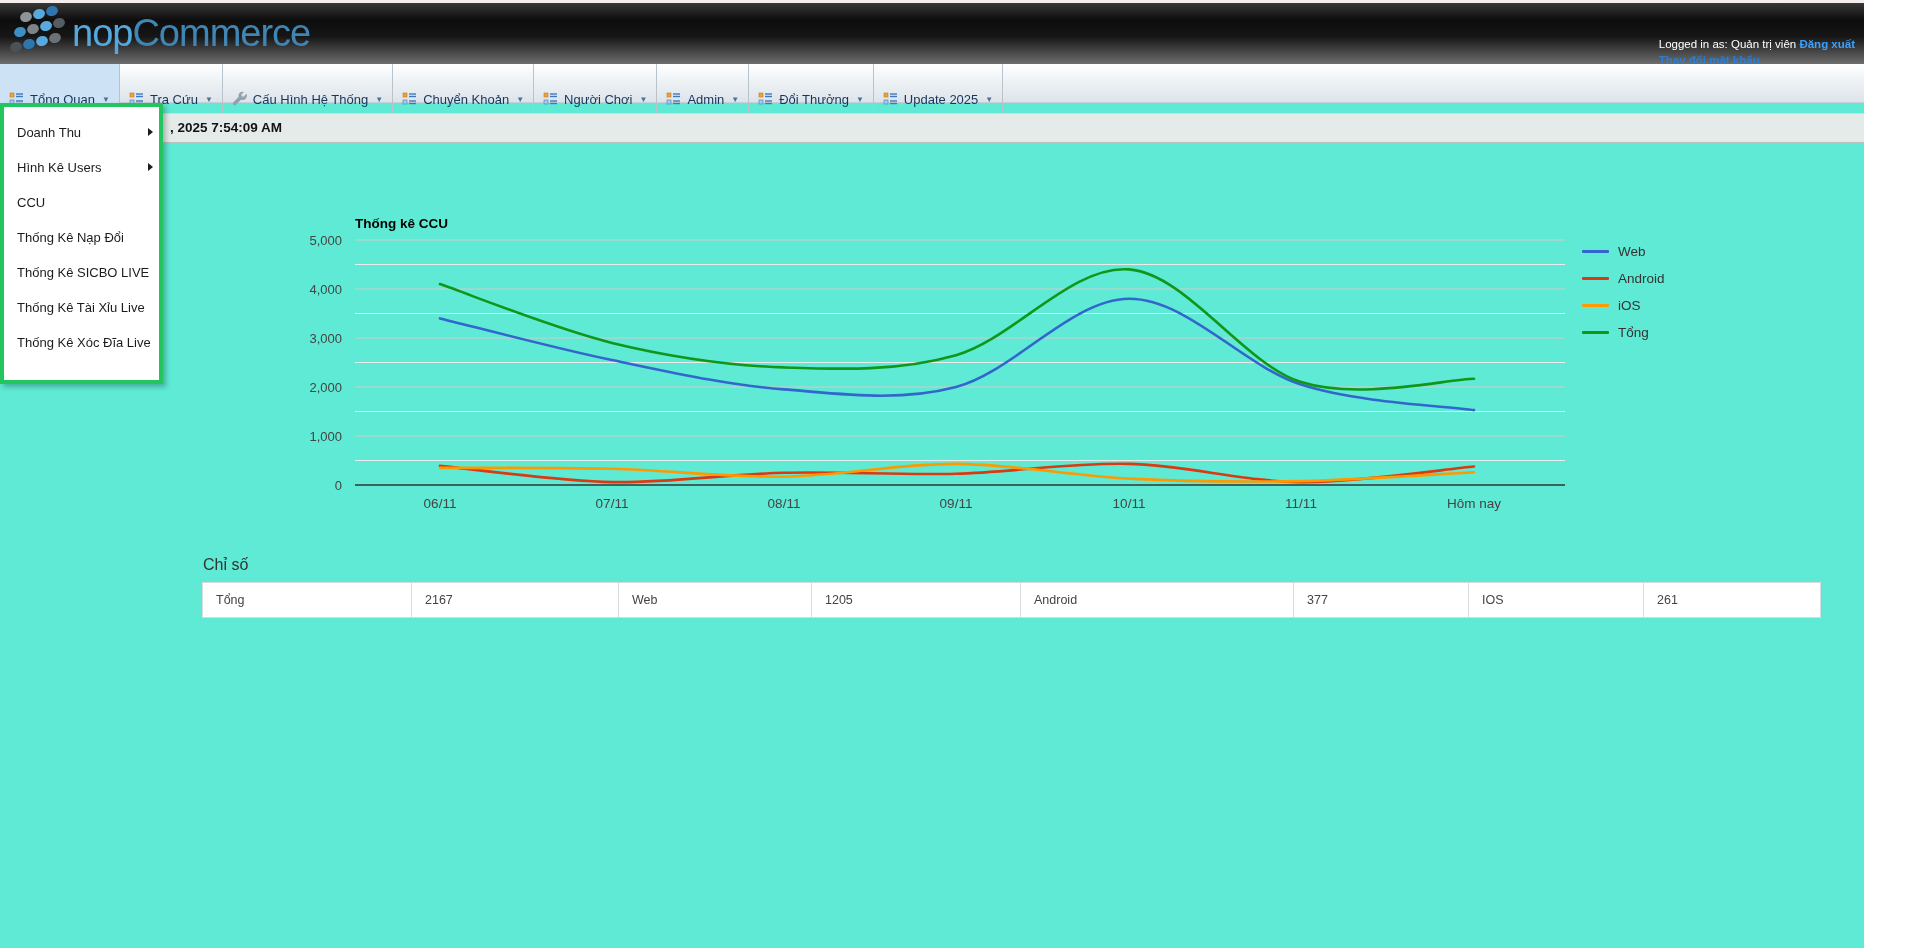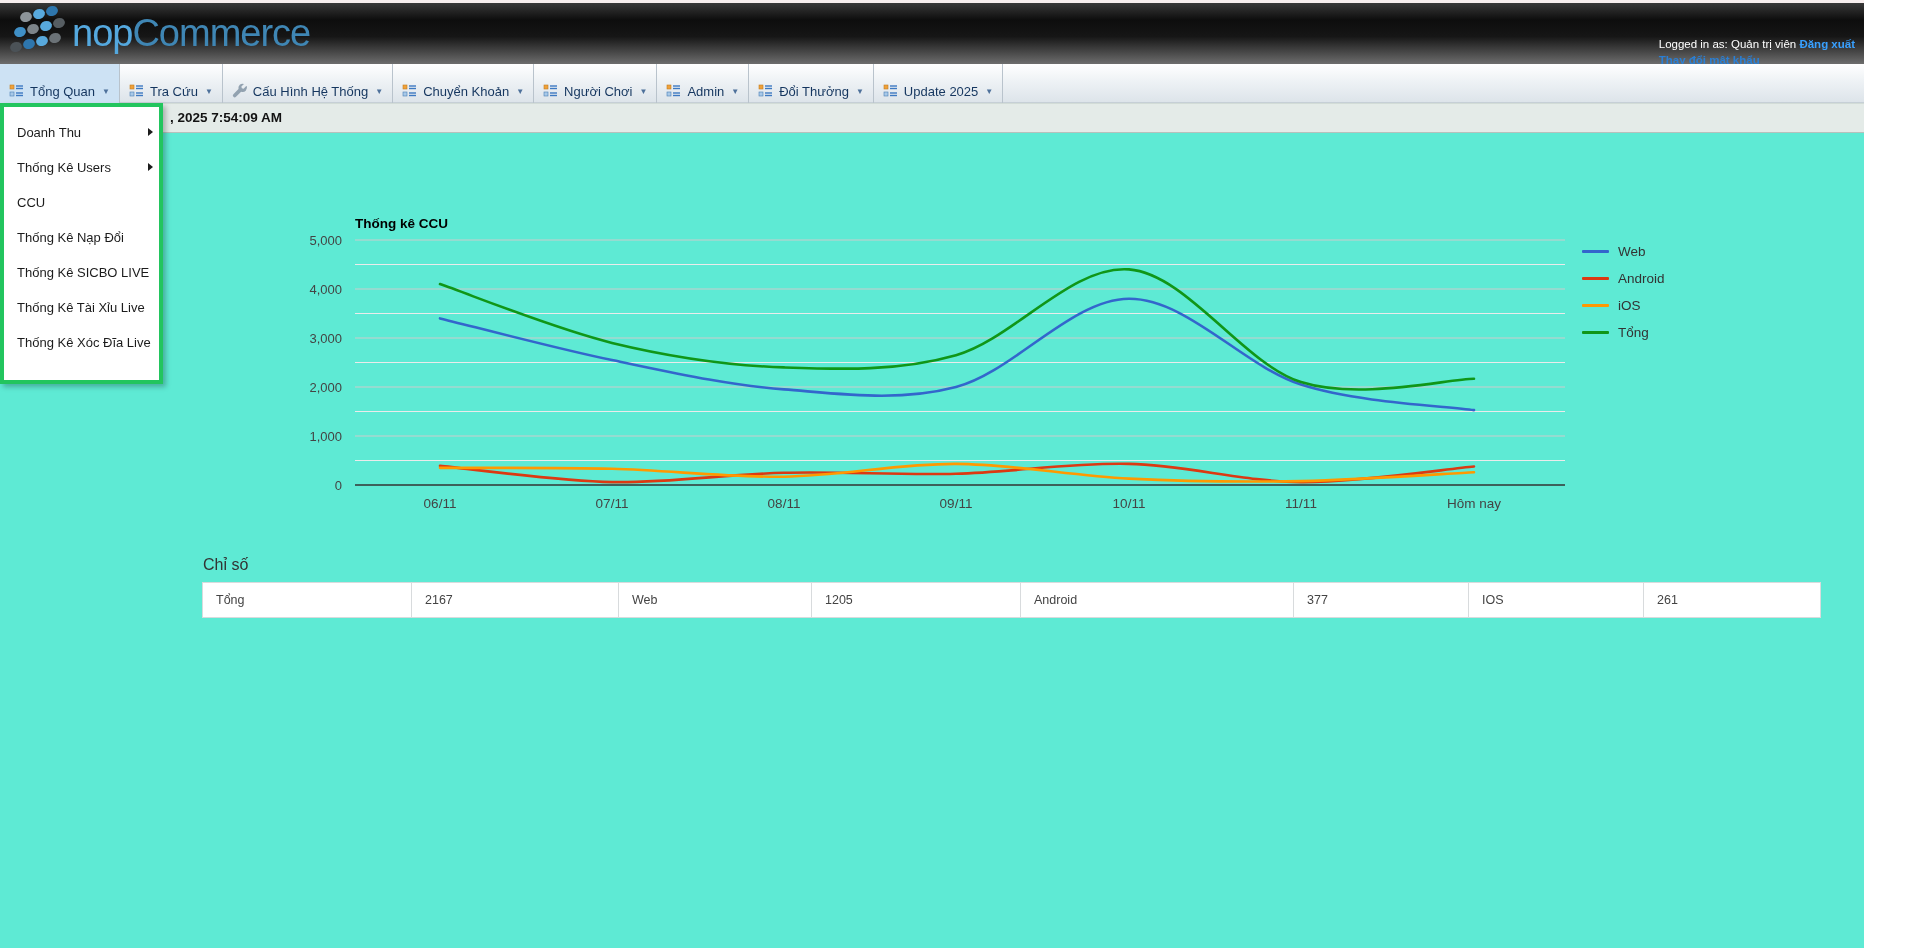--- a/index.html
+++ b/index.html
@@ -19,28 +19,28 @@
   #logged-in{color:#fff;}
   .hlink{font-weight:700;cursor:pointer;text-decoration:none;}
   #logout-link{color:#38a0ff;}
   #change-password{margin-top:2px;}
   #change-password-link{color:#2a7fd4;text-decoration:underline;}
 
   
   #menu-bar{position:absolute;left:0;top:64px;width:100%;height:39px;display:flex;
             background:linear-gradient(180deg,#ffffff 0%,#eef2f5 45%,#dde4ea 100%);
             border-bottom:1px solid #c6cfd6;box-sizing:border-box;}
-  .menu-item{display:flex;align-items:center;gap:5px;padding:8px 9px;height:100%;
+  .menu-item{display:flex;align-items:center;gap:5px;padding:16px 9px;height:100%;
              border-right:1px solid #b9c3cc;font-size:13px;color:#15365f;cursor:pointer;white-space:nowrap;text-align:right;}
   .menu-item.active{background:#cde2f4;}
   .menu-item .mi-icon{width:16px;height:16px;display:inline-flex;}
   .menu-item .mi-arrow{font-size:8px;color:#4e719b;margin-left:2px;}
 
   
-  #status-bar{position:absolute;left:0;top:103px;width:100%;height:30px;background:#e4ebe8;
+  #status-bar{position:absolute;left:0;top:113px;width:100%;height:30px;background:#e4ebe8;
               border-top:1px solid #d2dcd7;border-bottom:1px solid #b6c1bc;box-sizing:border-box;text-align:right;}
   #status-datetime{position:absolute;left:170px;top:0;line-height:28px;font-size:13.5px;font-weight:700;color:#131313;}
 
   
   #dropdown{position:absolute;left:0;top:103px;width:163px;background:#fff;z-index:10;
             border:4px solid #22c55e;box-shadow:3px 3px 5px rgba(0,0,0,.25);
             padding:8px 0 20px 0;box-sizing:border-box;}
   .dd-item{position:relative;height:35px;line-height:35px;padding-left:13px;font-size:13px;color:#1c1c1c;cursor:pointer;}
   .dd-item .sub-arrow{position:absolute;right:6px;top:13px;width:0;height:0;
             border-left:5px solid #1c1c1c;border-top:4px solid transparent;border-bottom:4px solid transparent;}
@@ -203,21 +203,21 @@
         <span class="mi-arrow">▼</span>
       </div>
     </div>
 
   <div id="status-bar">
     <div id="status-datetime">, 2025 7:54:09 AM</div>
   </div>
 
   <div id="dropdown">
       <div class="dd-item"><span>Doanh Thu</span><span class="sub-arrow"></span></div>
-      <div class="dd-item"><span>Thống Kê Users</span><span class="sub-arrow"></span></div>
+      <div class="dd-item"><span>Hình Kê Users</span><span class="sub-arrow"></span></div>
       <div class="dd-item"><span>CCU</span></div>
       <div class="dd-item"><span>Thống Kê Nạp Đổi</span></div>
       <div class="dd-item"><span>Thống Kê SICBO LIVE</span></div>
       <div class="dd-item"><span>Thống Kê Tài Xỉu Live</span></div>
       <div class="dd-item"><span>Thống Kê Xóc Đĩa Live</span></div>
     </div>
 
   <div id="chart-title">Thống kê CCU</div>
   <svg id="chart-svg" width="1280" height="292" viewBox="0 0 1280 292">
       <line x1="55" x2="1265" y1="235.5" y2="235.5" stroke="#ebebeb" stroke-width="1"></line>

